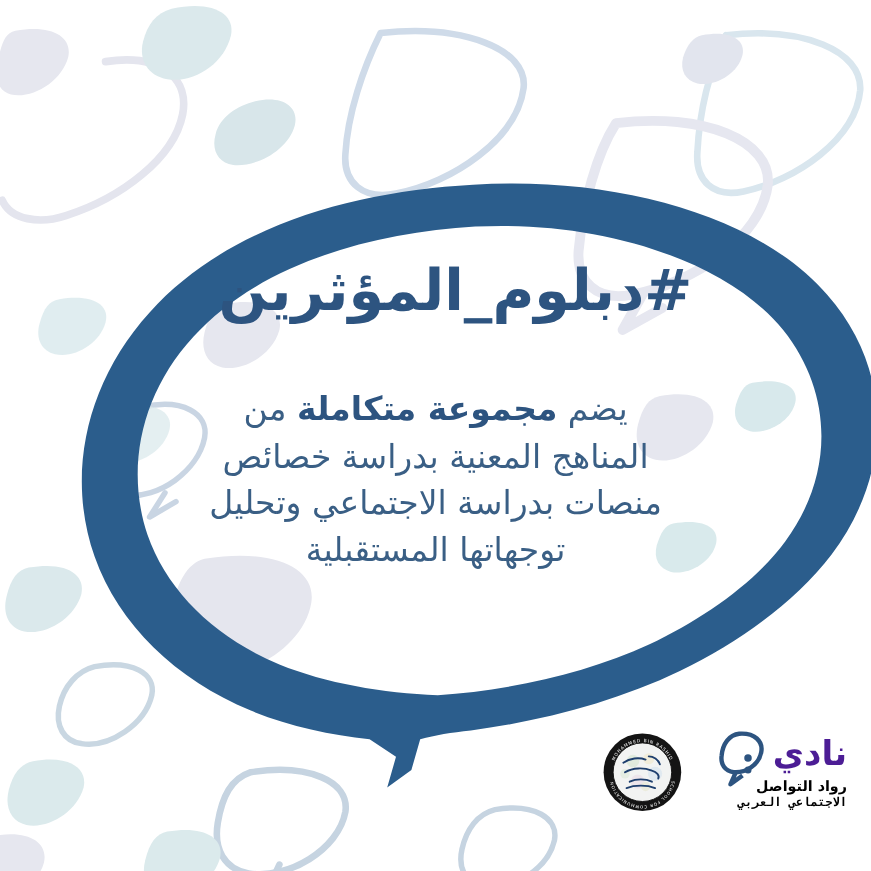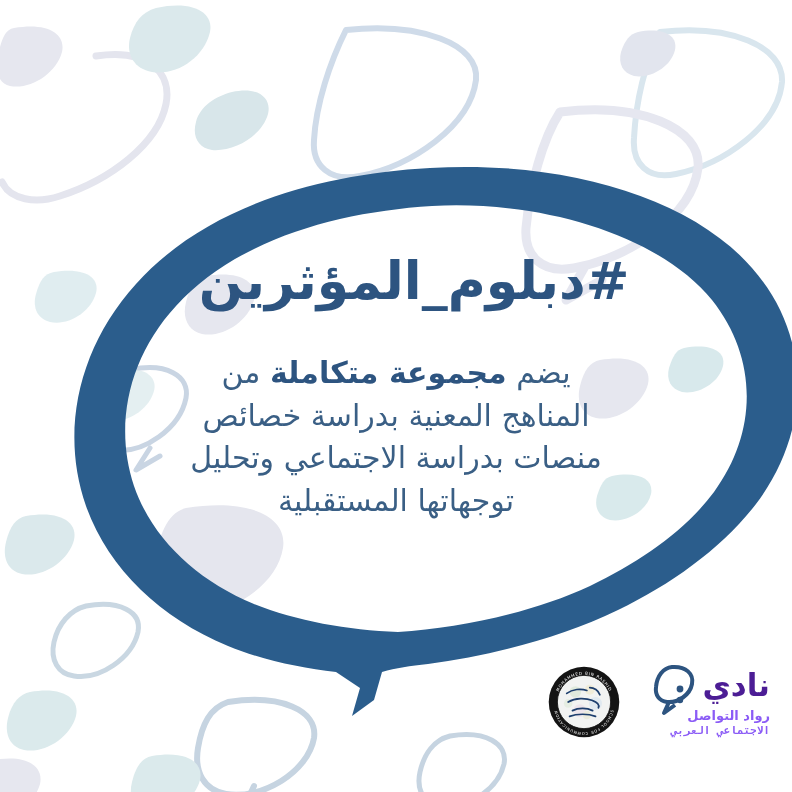--- a/index.html
+++ b/index.html
@@ -28,21 +28,21 @@
   .content {
     position: absolute;
     z-index: 5;
     left: 0;
     right: 0;
     text-align: center;
     direction: rtl;
   }
 
   #headline-wrap {
-    top: 252px;
+    top: 236px;
     padding-left: 36px;
   }
   #headline {
     display: inline-block;
     font-size: 52px;
     font-weight: 700;
     letter-spacing: 1px;
     color: #2d5480;
     line-height: 1.15;
     font-family: "DejaVu Sans", "Liberation Sans", sans-serif;
@@ -97,21 +97,21 @@
     font-weight: 700;
     color: #4c1d95;
     letter-spacing: 0px;
     line-height: 1;
     direction: rtl;
     unicode-bidi: plaintext;
   }
   .nadi-sub1, .nadi-sub2 {
     position: absolute;
     right: 0;
-    color: #8b5cf6;
+    color: #000000;
     font-weight: 700;
     direction: rtl;
     unicode-bidi: plaintext;
     line-height: 1;
     white-space: nowrap;
   }
   .nadi-sub1 { top: 47px; font-size: 13px; letter-spacing: .5px;}
   .nadi-sub2 { top: 64px; font-size: 11px; letter-spacing: .5px; font-family: Liberation Mono, monospace;}
   #nadi-bubble-icon {
     position: absolute;

